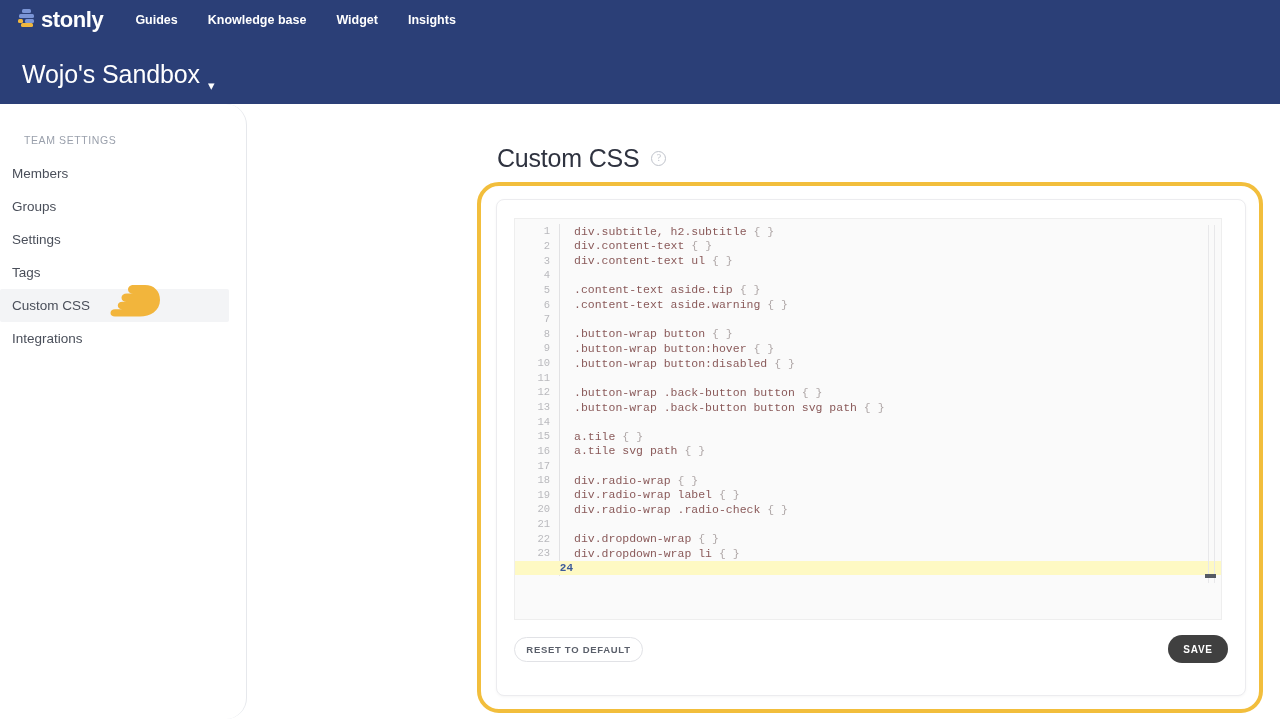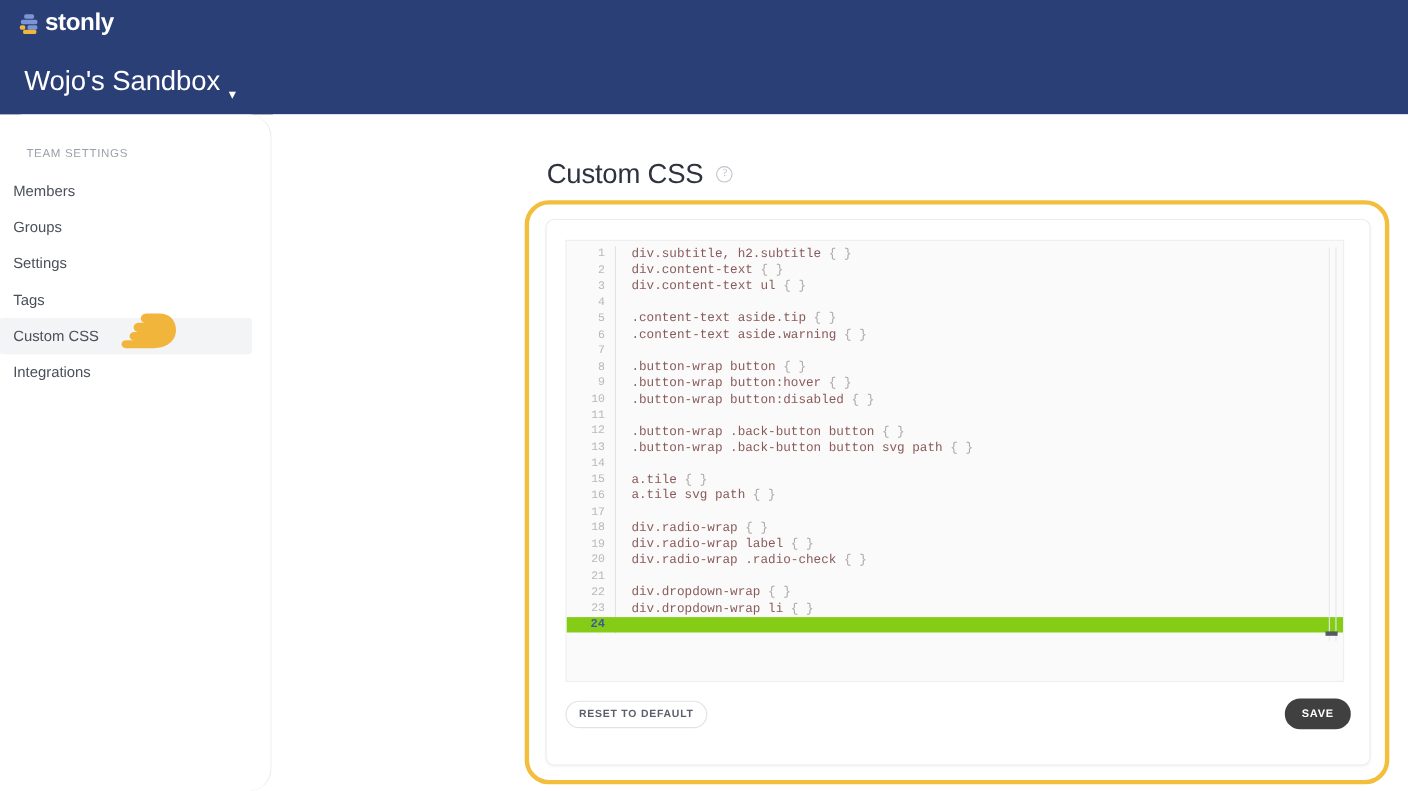--- a/index.html
+++ b/index.html
@@ -15,21 +15,21 @@
     position: absolute; left: 0; top: 0;
     width: 1280px; height: 104px;
     background: #2b3f77;
   }
   .nav-row {
     position: absolute; left: 0; top: 0;
     height: 40px; width: 100%;
     display: flex; align-items: center;
   }
   .logo-wrap {
-    display: flex; align-items: flex-end;
+    display: flex; align-items: flex-start;
     margin-left: 18px; gap: 6px;
     cursor: pointer;
   }
   .logo-mark {
     width: 17px; height: 18px;
     position: relative; display: block;
   }
   .logo-mark i {
     position: absolute; display: block;
     border-radius: 1.5px;
@@ -140,21 +140,21 @@
   .editor-lines {
     position: absolute; left: 0; top: 5px;
     width: 100%;
   }
   .code-row {
     height: 14.65px;
     display: flex; align-items: center;
     font-family: "Liberation Mono", monospace;
     font-size: 11.5px;
   }
-  .code-row.active { background: #84cc16; }
+  .code-row.active { background: #fef9c3; padding-left: 23px; }
   .gutter {
     width: 44px; min-width: 44px;
     text-align: right; padding-right: 9px;
     color: #b9b9bd; font-size: 10.5px;
     font-family: "Liberation Mono", monospace;
     user-select: none;
   }
   .code-row.active .gutter { color: #3c5a9a; font-weight: bold; font-size: 11px; }
   .gutter-sep {
     position: absolute; left: 44px; top: 5px;
@@ -209,20 +209,26 @@
       <span class="logo-mark">
         <i class="lm1"></i>
           <i class="lm2"></i>
           <i class="lm3"></i>
           <i class="lm4"></i>
           <i class="lm5"></i>
       </span>
       <span class="logo-text">stonly</span>
     </div>
 
+    <div class="nav-links">
+      <a class="nav-link">Guides</a>
+      <a class="nav-link">Knowledge base</a>
+      <a class="nav-link">Widget</a>
+      <a class="nav-link">Insights</a>
+    </div>
   </div>
 
   <div class="team-row">
     <span class="team-name">Wojo's Sandbox</span>
     <span class="team-caret">▾</span>
   </div>
 </div>
 
 <div class="sidebar">
   <div class="sidebar-heading">TEAM SETTINGS</div>

